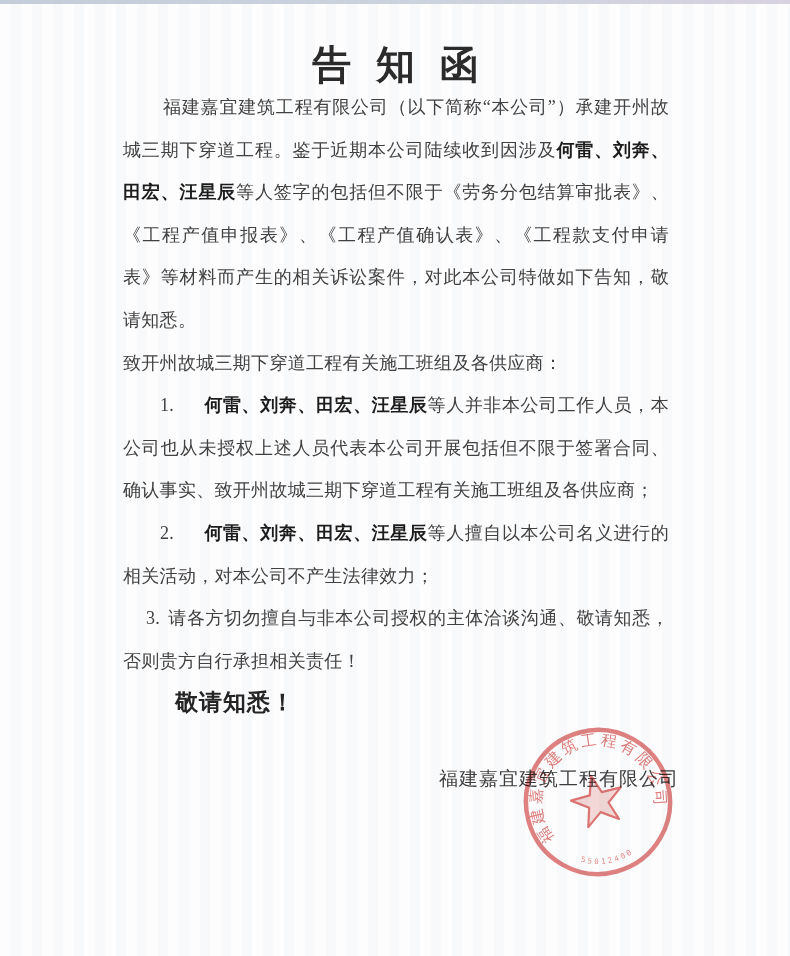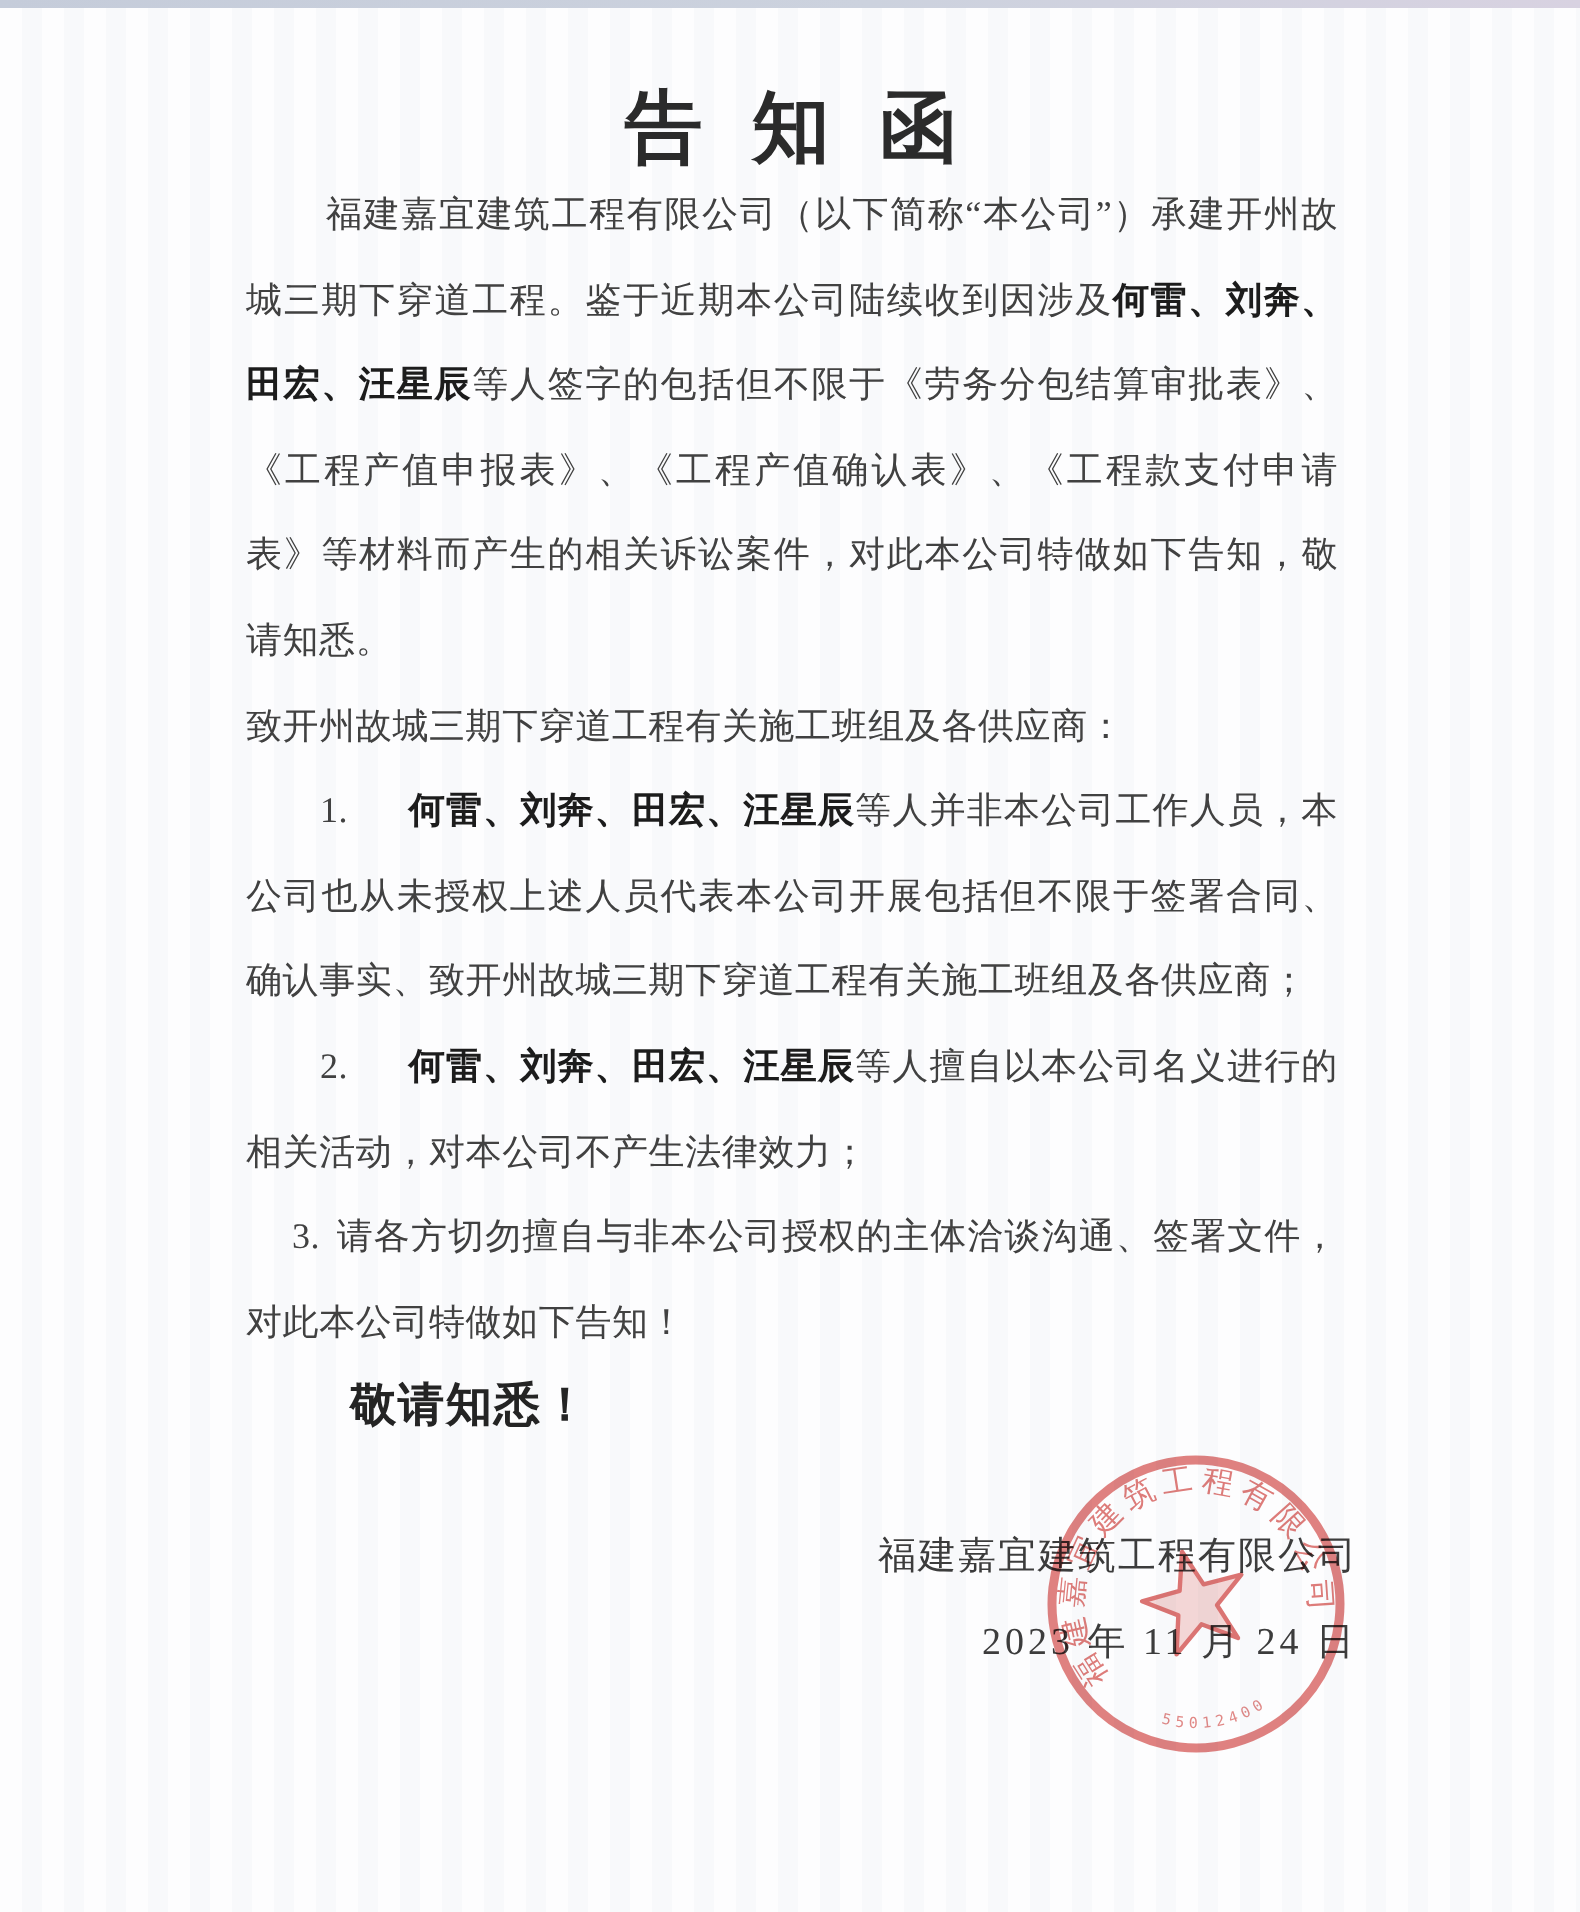--- a/index.html
+++ b/index.html
@@ -61,27 +61,26 @@
     <h1 class="doc-title">告 知 函</h1>
 
     <p class="para p-intro"><span>福建嘉宜建筑工程有限公司（以下简称“本公司”）承建开州故城三期下穿道工程。鉴于近期本公司陆续收到因涉及</span><span class="bold-names">何雷、刘奔、田宏、汪星辰</span><span>等人签字的包括但不限于《劳务分包结算审批表》、《工程产值申报表》、《工程产值确认表》、《工程款支付申请表》等材料而产生的相关诉讼案件，对此本公司特做如下告知，敬请知悉。</span></p>
 
     <p class="para salutation">致开州故城三期下穿道工程有关施工班组及各供应商：</p>
 
     <p class="para p-item12"><span class="item-num-wide">1.</span><span class="bold-names">何雷、刘奔、田宏、汪星辰</span><span>等人并非本公司工作人员，本公司也从未授权上述人员代表本公司开展包括但不限于签署合同、确认事实、致开州故城三期下穿道工程有关施工班组及各供应商；</span></p>
 
     <p class="para p-item12"><span class="item-num-wide">2.</span><span class="bold-names">何雷、刘奔、田宏、汪星辰</span><span>等人擅自以本公司名义进行的相关活动，对本公司不产生法律效力；</span></p>
 
-    <p class="para p-item3"><span class="item-num-tight">3.</span><span>请各方切勿擅自与非本公司授权的主体洽谈沟通、签署文件，对此本公司特做如下告知！</span></p>
+    <p class="para p-item3"><span class="item-num-tight">3.</span><span>请各方切勿擅自与非本公司授权的主体洽谈沟通、敬请知悉，否则贵方自行承担相关责任！</span></p>
 
     <p class="closing">敬请知悉！</p>
 
     <div class="signature">
       <div class="sig-company">福建嘉宜建筑工程有限公司</div>
-      <div class="sig-date">2023 年 11 月 24 日</div>
     </div>
   </div>
 
   <svg class="seal" viewBox="0 0 166 166" xmlns="http://www.w3.org/2000/svg">
     <defs>
       <path id="sealTopArc" d="M 31.3 107.1 A 57 57 0 1 1 134.7 107.1" fill="none"></path>
       <path id="sealBottomArc" d="M 47.4 133.8 A 62 62 0 0 0 118.6 133.8" fill="none"></path>
     </defs>
     <g transform="rotate(-15 83 83)" stroke-linejoin="round">
       <circle cx="83" cy="83" r="72" fill="none" stroke="#d9625f" stroke-width="4.5" opacity="0.9"></circle>

